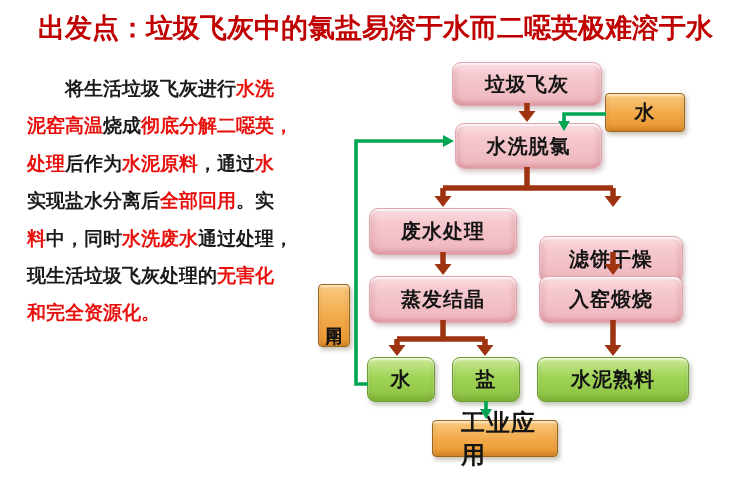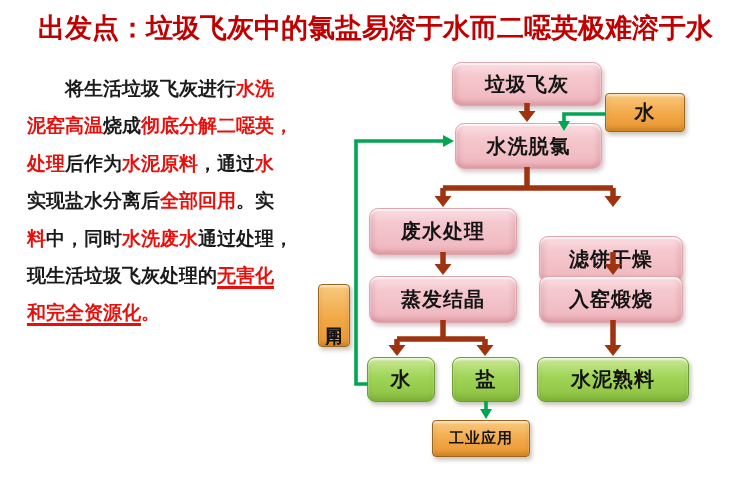--- a/index.html
+++ b/index.html
@@ -9,21 +9,21 @@
   .title{
     position:absolute;left:20px;top:10px;width:700px;
     font-size:27px;font-weight:700;letter-spacing:0px;
     color:var(--title-red,#c00000);white-space:nowrap;margin-left:18px;
   }
 
   .paragraph{position:absolute;left:27px;top:70px;width:300px;}
   .para-line{height:37.4px;line-height:37.4px;font-size:19px;font-weight:700;white-space:nowrap;}
   .para-line .k{color:#1b1b1b;}
   .para-line .r{color:var(--emph-red,#e8100c);}
-  .para-line .u{text-decoration:underline;text-decoration-thickness:2.5px;text-underline-offset:4px;}
+  .para-line .u{text-decoration-thickness:2.5px;text-underline-offset:4px;}
 
   .flow{position:absolute;left:0;top:0;width:733px;height:490px;}
   .flow svg{position:absolute;left:0;top:0;z-index:5;pointer-events:none;}
   .dr .shaft{stroke:var(--dark-red,#9e330f);stroke-width:5.5;fill:none;}
   .dr polygon{fill:var(--dark-red,#9e330f);}
   .gr .shaft{stroke:var(--green,#00a651);stroke-width:3.6;fill:none;}
   .gr polygon{fill:var(--green,#00a651);}
 
   .flow-box{
     position:absolute;z-index:1;border-radius:9px;
@@ -116,21 +116,21 @@
       </div>
       <div class="flow-box green" style="left: 367px; top: 357px; width: 66px; height: 43px;">
         <span class="lbl">水</span>
       </div>
       <div class="flow-box green" style="left: 452px; top: 357px; width: 66px; height: 43px;">
         <span class="lbl">盐</span>
       </div>
       <div class="flow-box green" style="left: 537px; top: 357px; width: 150px; height: 43px;">
         <span class="lbl">水泥熟料</span>
       </div>
-      <div class="flow-box orange" style="font-size: 15px; left: 432px; top: 420px; width: 96px; height: 35px;">
+      <div class="flow-box orange" style="font-size: 24px; left: 432px; top: 420px; width: 96px; height: 35px; padding-left: 28px;">
         <span class="lbl">工业应用</span>
       </div>
       <div class="flow-box orange vtext" style="left: 318px; top: 284px; width: 30px; height: 61px;">
         <span class="lbl">回用</span>
       </div>
     </div>
 
 </div>
 
 </body></html>

